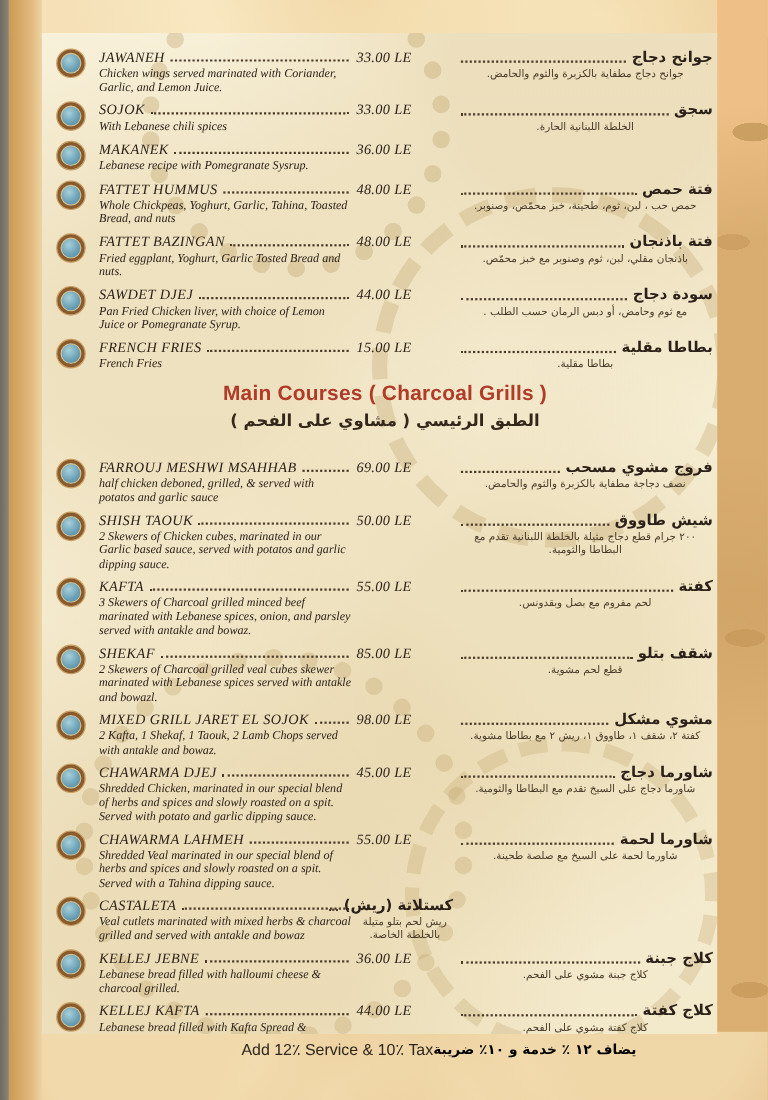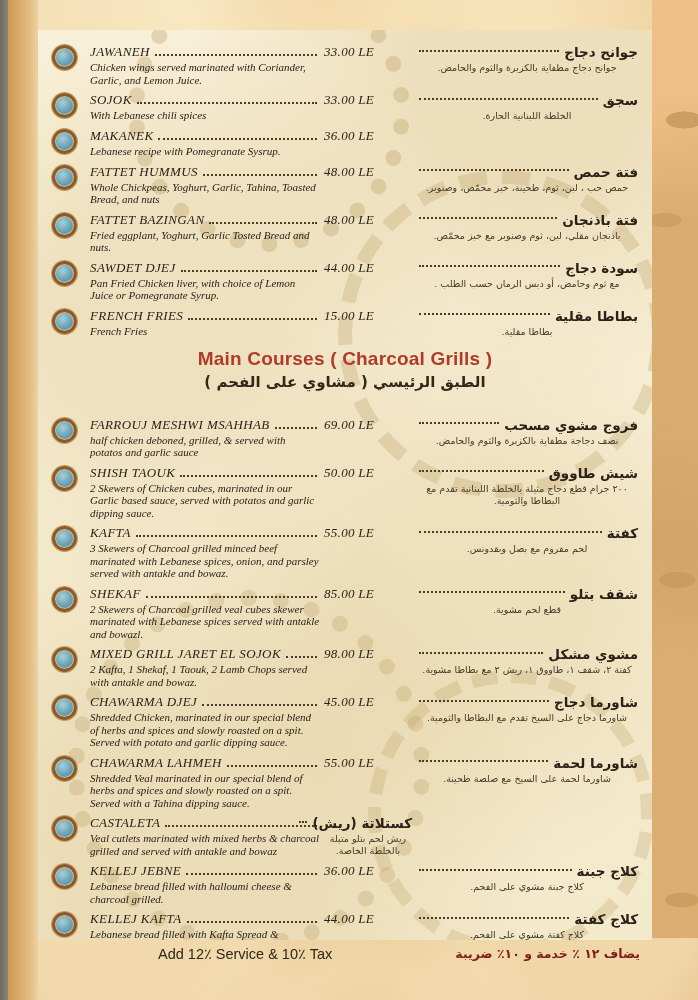--- a/index.html
+++ b/index.html
@@ -37,21 +37,21 @@
       #ddae71;}
   
   .paper{
     position:absolute;left:38px;top:30px;right:46px;bottom:60px;z-index:5;
     background:
       radial-gradient(circle at 80% 4%, rgba(216,190,134,.35) 12%, transparent 34%),
       radial-gradient(circle at 20% 30%, rgba(216,190,134,.28) 14%, transparent 36%),
       radial-gradient(circle at 70% 62%, rgba(220,196,142,.3) 16%, transparent 40%),
       radial-gradient(circle at 25% 88%, rgba(216,190,134,.3) 15%, transparent 38%),
       linear-gradient(180deg,#f8f1da,#f3e9cb);
-    padding:14px 14px 0 14px;
+    padding:14px 4px 0 14px;
     box-sizing:border-box;
     overflow:hidden;
   }
   .ring{position:absolute;border-radius:50%;pointer-events:none;}
   .r1{width:250px;height:250px;left:90px;top:-60px;border:16px dotted rgba(190,160,105,.35);}
   .r2{width:300px;height:300px;left:300px;top:140px;border:14px dashed rgba(190,160,105,.3);}
   .r3{width:330px;height:330px;left:30px;top:560px;border:16px dotted rgba(190,160,105,.3);}
   .r4{width:260px;height:260px;left:330px;top:640px;border:13px dashed rgba(190,160,105,.28);}
   
   .list{position:relative;z-index:2;}
@@ -59,34 +59,34 @@
   .medallion{width:19px;height:19px;border-radius:50%;margin-top:1px;
     background:radial-gradient(circle at 40% 35%, #a7d0da, #699fb4 55%, #4c88a0);
     border:3px solid #8a5a2b;
     box-shadow:0 0 0 1px #c89e5e, inset 0 0 0 1px #d9c08a;}
   .name-line{display:flex;align-items:baseline;}
   .iname{font-style:italic;font-size:13px;letter-spacing:.4px;white-space:nowrap;}
   .leader{flex:1 1 auto;border-bottom:2px dotted #4a3a28;margin:0 3px 3px 5px;min-width:8px;}
   .desc{font-style:italic;font-size:11px;line-height:12.5px;margin-top:1px;}
   .price{font-style:italic;font-size:13px;letter-spacing:.3px;white-space:nowrap;padding-top:0;}
   .ar{direction:rtl;font-family:"DejaVu Sans", sans-serif;}
-  .ar .name-line{display:flex;align-items:center;}
+  .ar .name-line{display:flex;align-items:flex-end;}
   .aname{font-size:13.5px;font-weight:bold;white-space:nowrap;letter-spacing:0;}
   .ar .leader{margin:0 5px 3px 3px;}
   .adesc{font-size:9.5px;line-height:12px;margin-top:2px;color:#473928;text-align:center;}
   
   .heading{text-align:center;margin:10px 0 26px 0;position:relative;z-index:2;}
   .h-en{font-family:"Liberation Sans", sans-serif;font-weight:700;font-size:19px;color:#b13b29;letter-spacing:.2px;}
   .h-ar{font-family:"DejaVu Sans", sans-serif;font-weight:bold;font-size:15px;color:#33271a;margin-top:3px;direction:rtl;}
   
   .footer{position:absolute;left:8px;right:0;bottom:0;height:62px;z-index:7;
-    display:flex;justify-content:space-between;align-items:flex-start;
+    display:flex;justify-content:center;align-items:flex-start;
     padding:8px 58px 0 150px;box-sizing:border-box;}
   .f-en{font-family:"Liberation Sans", sans-serif;font-size:14.5px;color:#2e261c;}
-  .f-ar{font-family:"DejaVu Sans", sans-serif;font-size:12.5px;font-weight:bold;color:#7f1d1d;direction:rtl;}
+  .f-ar{font-family:"DejaVu Sans", sans-serif;font-size:12.5px;font-weight:bold;color:#000000;direction:rtl;}
 </style>
 </head>
 <body>
 
 <div class="edge-left"></div>
 <div class="strip-left"></div>
 <div class="band-top"></div>
 <div class="band-right"></div>
 <div class="band-bottom"></div>
 

